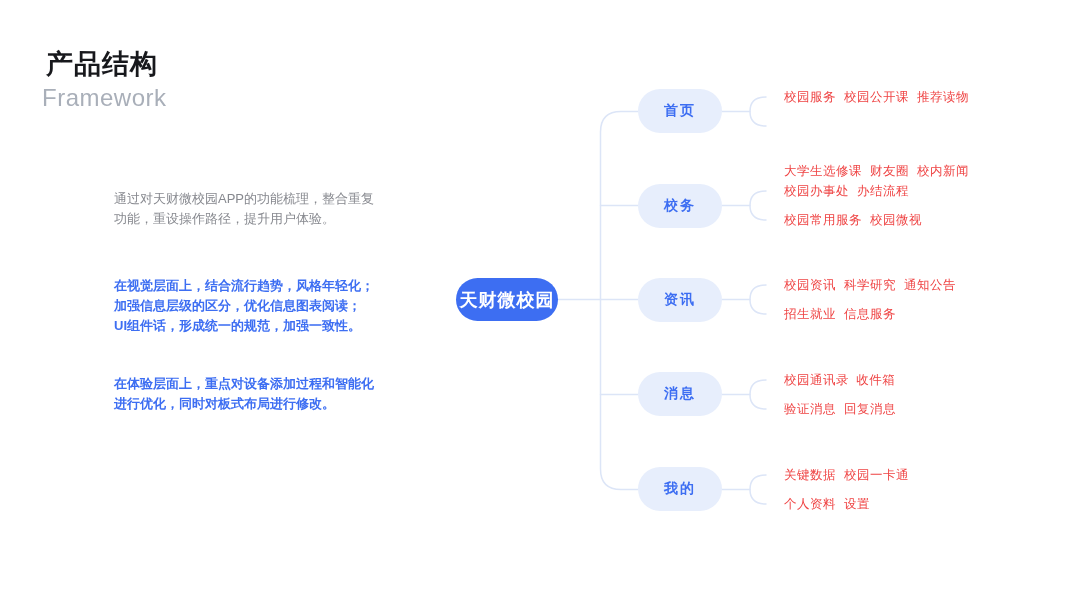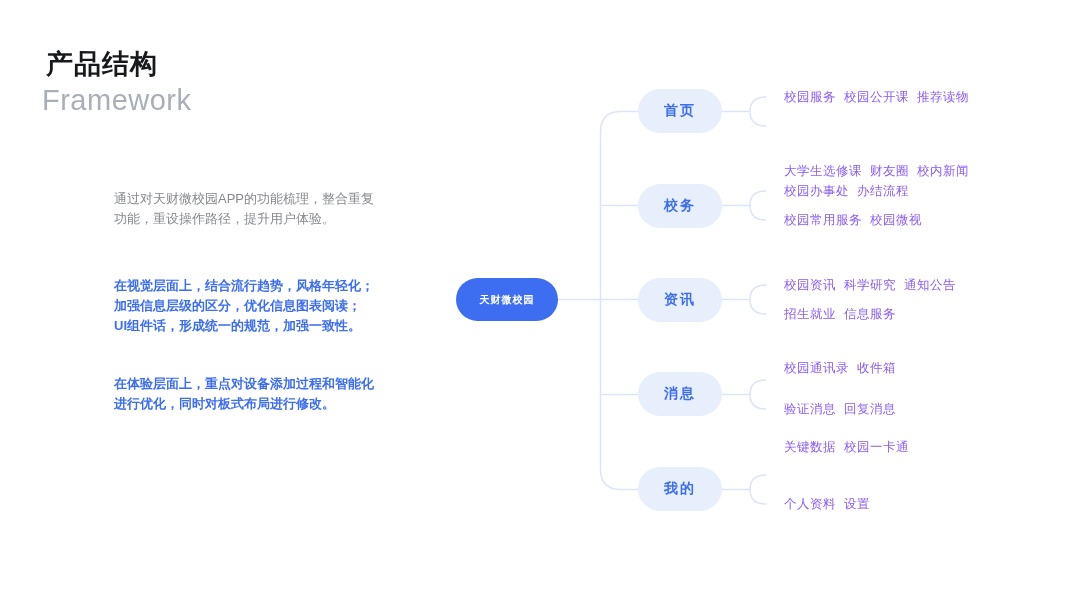--- a/index.html
+++ b/index.html
@@ -7,55 +7,55 @@
     position:relative;width:1067px;height:600px;background:#ffffff;overflow:hidden;
     font-family:"Liberation Sans",sans-serif;
   }
   
   .page-title{
     position:absolute;left:42px;top:42px;margin:4px;
     font-size:27px;font-weight:700;color:#17181c;letter-spacing:1px;
   }
   .page-subtitle{
     position:absolute;left:42px;top:84px;
-    font-size:29px;font-weight:500;color:#a9afb9;letter-spacing:.5px;
+    font-size:24px;font-weight:500;color:#a9afb9;letter-spacing:.5px;
   }
   
   .para{
     position:absolute;left:114px;width:280px;margin:0;
     font-size:13px;line-height:20px;white-space:pre-line;
   }
   .para-gray{top:189px;color:#87898f;font-weight:400;}
   .para-blue{color:#3d6ef2;font-weight:600;}
   .para-2{top:276px;}
   .para-3{top:374px;}
   
   .connectors{position:absolute;left:0;top:0;width:1067px;height:600px;}
   .connectors path{fill:none;stroke:#dce5f7;stroke-width:1.5;stroke-linecap:round;}
   
   .root-node{
     position:absolute;left:456px;top:278px;width:102px;height:43px;border-radius:21.5px;
-    background:#3d6ef2;color:#ffffff;font-size:10px;font-weight:600;letter-spacing:1px;
+    background:#3d6ef2;color:#ffffff;font-size:18px;font-weight:600;letter-spacing:1px;
     display:flex;align-items:center;justify-content:center;
   }
   .branch-pill{
     position:absolute;left:638px;width:84px;height:44px;border-radius:22px;
     background:#e7eefc;color:#3d6ef2;font-size:14px;font-weight:600;letter-spacing:2px;
     display:flex;align-items:center;justify-content:center;
   }
   .bp1{top:89px;}.bp2{top:184px;}.bp3{top:278px;}.bp4{top:372px;}.bp5{top:467px;}
   .leaf{
     position:absolute;left:784px;height:18px;line-height:18px;
-    font-size:12.5px;color:#8b5cf6;white-space:pre;letter-spacing:.5px;
+    font-size:12.5px;color:#ef4444;white-space:pre;letter-spacing:.5px;
   }
   .lf1a{top:88px;}  .lf1b{top:117px;margin-top:45px;}
   .lf2a{top:182px;} .lf2b{top:211px;}
   .lf3a{top:276px;} .lf3b{top:305px;}
-  .lf4a{top:359px;} .lf4b{top:400px;}
-  .lf5a{top:438px;} .lf5b{top:495px;}
+  .lf4a{top:371px;font-family:Liberation Serif, serif;} .lf4b{top:400px;}
+  .lf5a{top:466px;} .lf5b{top:495px;}
 </style>
 </head>
 <body>
 
 <div class="canvas">
 
   <svg class="connectors" viewBox="0 0 1067 600" aria-hidden="true">
 
     <path d="M557 299.5 H638"></path>
     <path d="M638 111.5 H621 Q600.5 111.5 600.5 132 V469 Q600.5 489.5 621 489.5 H638"></path>

